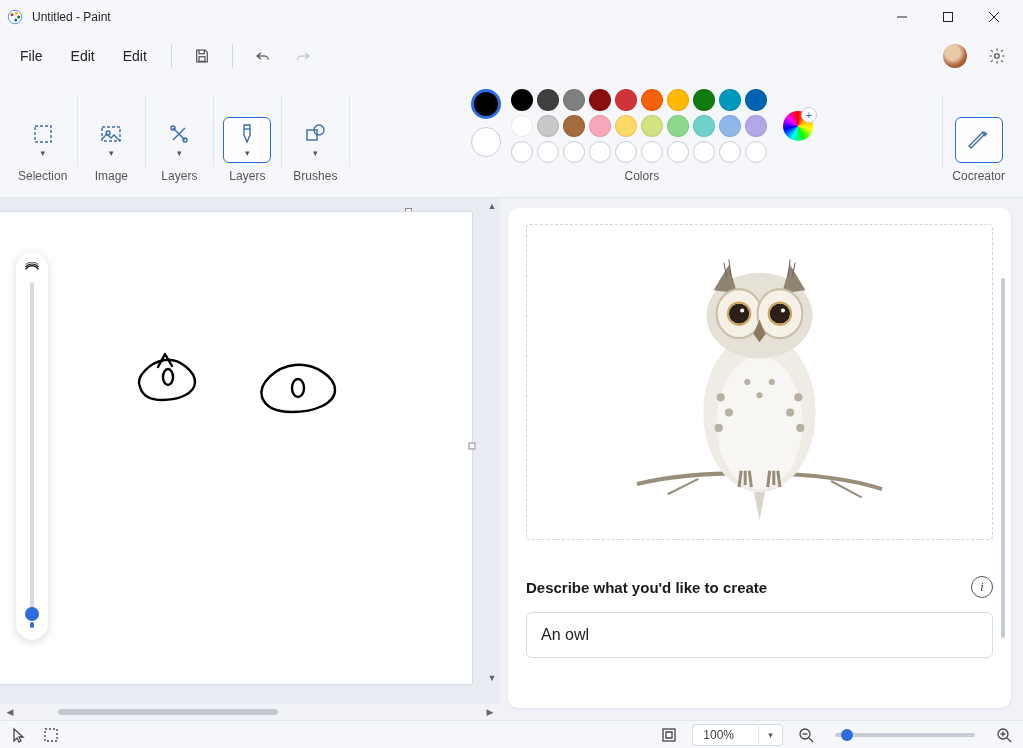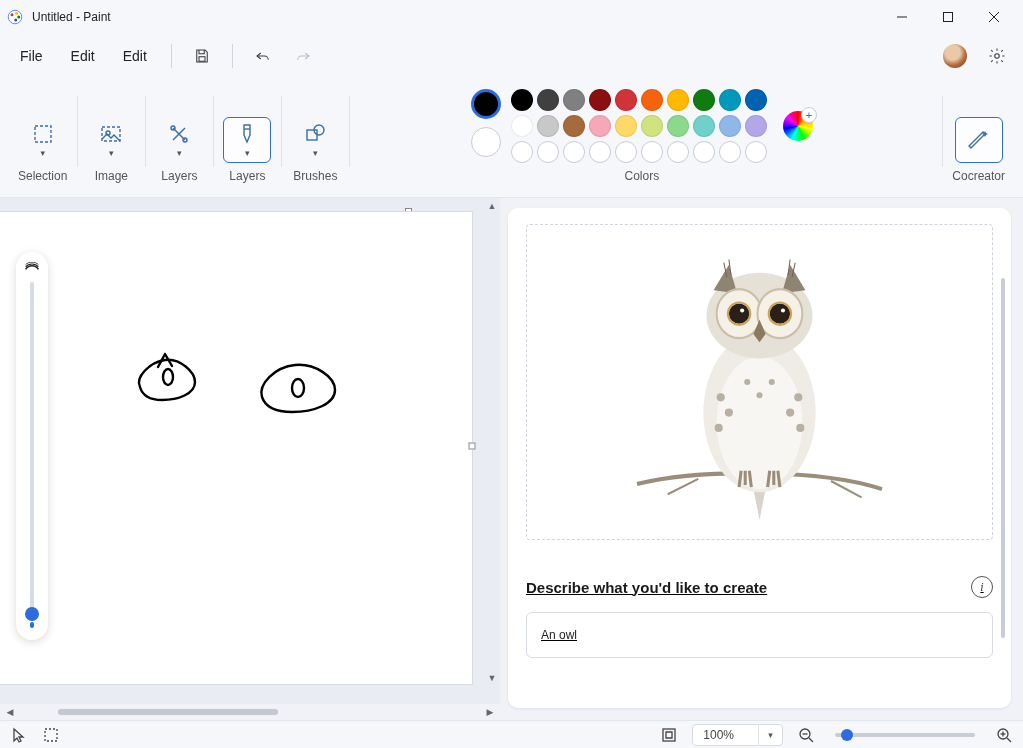--- a/index.html
+++ b/index.html
@@ -66,29 +66,29 @@
   .hscroll .thumb { position: absolute; left: 40px; width: 220px; height: 6px; background: #c2c7d0; border-radius: 3px; }
 
   
   .brush-slider { position: absolute; left: 16px; top: 54px; width: 32px; height: 388px; background: #fff; border-radius: 16px; box-shadow: 0 2px 10px rgba(0,0,0,.15); display: flex; flex-direction: column; align-items: center; padding: 10px 0; }
   .brush-slider .brush-icon { width: 16px; height: 10px; }
   .brush-slider .track { flex: 1; width: 4px; background: #d7dbe3; border-radius: 2px; margin: 10px 0 16px; position: relative; }
   .brush-slider .thumb { position: absolute; bottom: 0; left: 50%; transform: translate(-50%, 50%); width: 14px; height: 14px; border-radius: 50%; background: #2d6cdf; }
   .brush-slider .tick { position: absolute; bottom: -14px; left: 50%; transform: translateX(-50%); width: 4px; height: 6px; background: #2d6cdf; border-radius: 2px; }
 
   
-  .side-panel { flex: 1; padding: 10px 12px 12px 8px; display: flex; text-decoration: underline; }
+  .side-panel { flex: 1; padding: 10px 12px 12px 8px; display: flex; }
   .panel-card { flex: 1; background: #fff; border-radius: 10px; box-shadow: 0 1px 3px rgba(0,0,0,.08); display: flex; flex-direction: column; padding: 16px 18px 18px; position: relative; }
   .panel-scroll { position: absolute; right: 6px; top: 70px; bottom: 70px; width: 4px; background: #c8ccd4; border-radius: 2px; }
   .preview-box { border: 1px dashed #cfd4dd; border-radius: 4px; padding: 8px; height: 316px; display: flex; align-items: center; justify-content: center; background: #fff; }
   .preview-box svg { width: 100%; height: 100%; }
   .desc-row { display: flex; align-items: center; margin-top: 36px; margin-bottom: 14px; }
   .desc-label { font-size: 15px; font-weight: 600; color: #1a1a1a; flex: 1; }
   .info-btn { width: 22px; height: 22px; border: 1.5px solid #555; border-radius: 50%; display: flex; align-items: center; justify-content: center; font-size: 12px; font-style: italic; font-family: Georgia, serif; color: #333; }
-  .prompt-input { width: 100%; height: 46px; border: 1px solid #d7dbe3; border-radius: 6px; padding: 0 14px; font-size: 12px; color: #222; background: #fff; }
+  .prompt-input { width: 100%; height: 46px; border: 1px solid #d7dbe3; border-radius: 6px; padding: 0 14px; font-size: 16px; color: #222; background: #fff; }
 
   
   .statusbar { height: 28px; display: flex; align-items: center; padding: 0 10px; gap: 14px; background: #f5f7fb; border-top: 1px solid #e2e6ee; font-size: 12px; color: #444; }
   .statusbar .spacer { flex: 1; }
   .sb-icon { width: 18px; height: 18px; display:flex; align-items:center; justify-content:center; }
   .sb-icon svg { width: 16px; height: 16px; stroke: #444; fill: none; stroke-width: 1.3; }
   .zoom-select { display: flex; align-items: center; border: 1px solid #d7dbe3; border-radius: 4px; height: 22px; background:#fff; }
   .zoom-select span { padding: 0 24px 0 10px; }
   .zoom-select .chev { width: 24px; height: 22px; display:flex; align-items:center; justify-content:center; border-left: 1px solid #e2e6ee; font-size: 9px; color:#555;}
   .zoom-slider { width: 140px; height: 4px; background: #c8ccd4; border-radius: 2px; position: relative; margin: 0 6px; }

